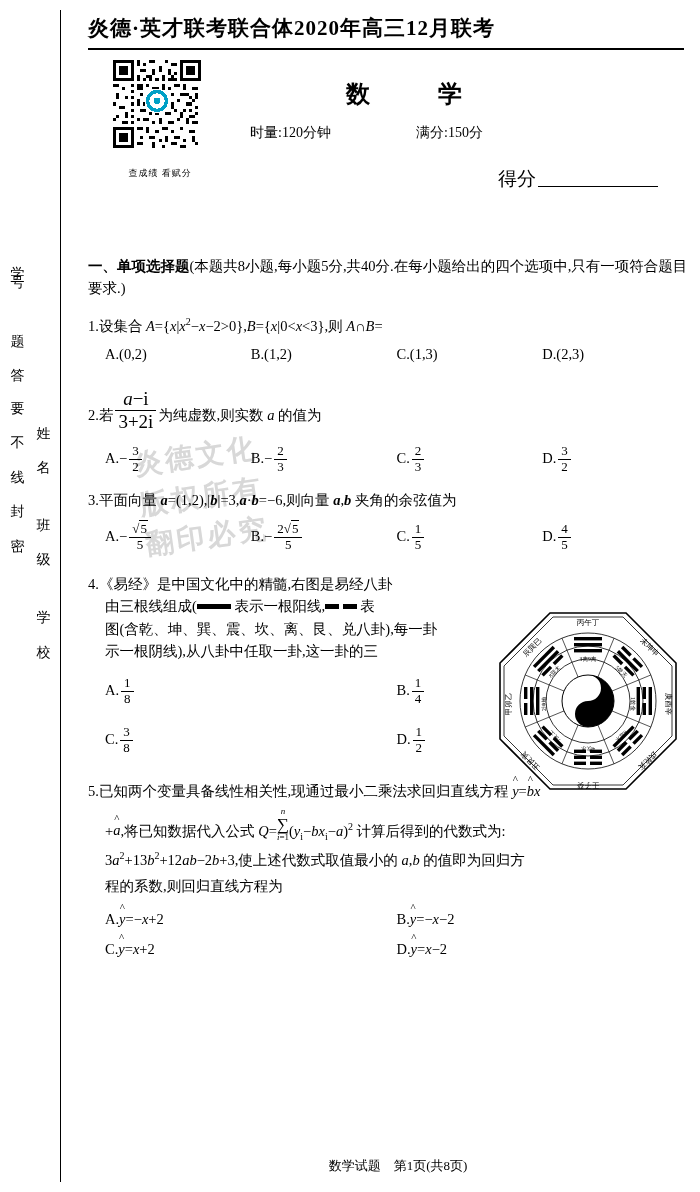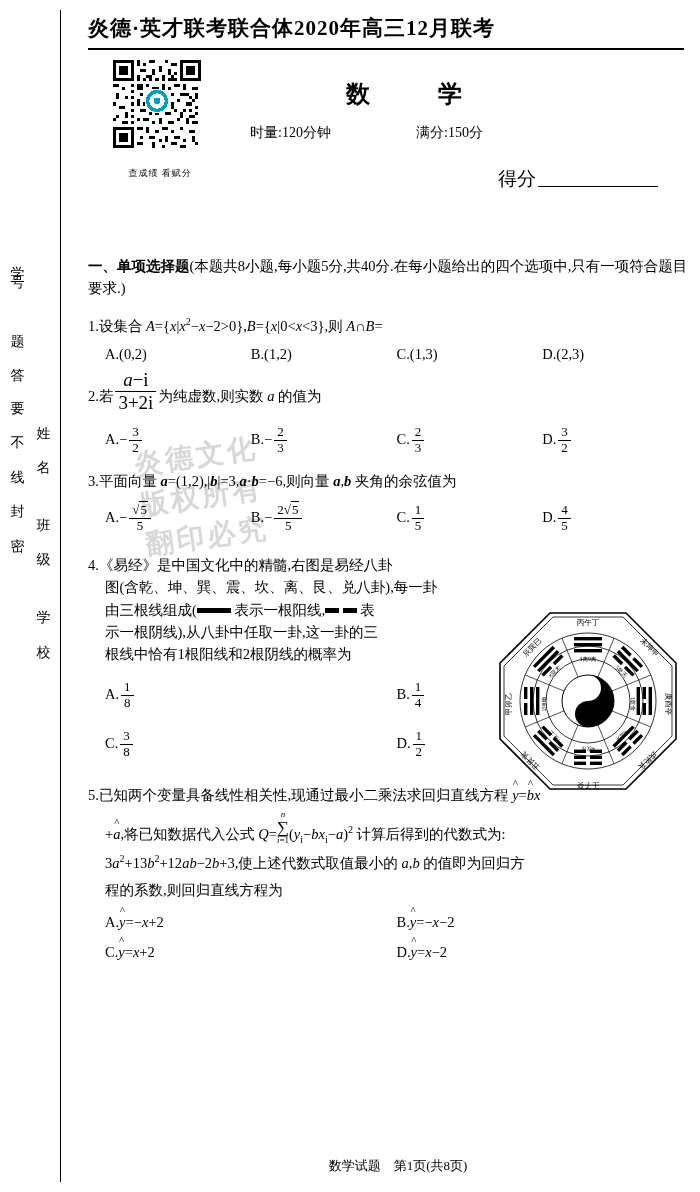--- a/index.html
+++ b/index.html
@@ -280,21 +280,21 @@
         1.设集合 <i class="m">A</i>={<i class="m">x</i>|<i class="m">x</i><span class="sup">2</span>−<i class="m">x</i>−2&gt;0},<i class="m">B</i>={<i class="m">x</i>|0&lt;<i class="m">x</i>&lt;3},则 <i class="m">A</i>∩<i class="m">B</i>=
       </div>
       <div class="opts" style="padding-left:17px;">
         <div>A.(0,2)</div>
         <div>B.(1,2)</div>
         <div>C.(1,3)</div>
         <div>D.(2,3)</div>
       </div>
     </div>
 
-    <div class="q" style="margin-top:3px;">
+    <div class="q" style="margin-top:22px;">
       <div class="q-body">
         2.若<span class="frac big"><span class="n"><i class="m">a</i>−i</span><span class="d">3+2i</span></span>为纯虚数,则实数 <i class="m">a</i> 的值为
       </div>
       <div class="opts" style="padding-left:17px;margin-top:12px;">
         <div>A.−<span class="frac"><span class="n">3</span><span class="d">2</span></span></div>
         <div>B.−<span class="frac"><span class="n">2</span><span class="d">3</span></span></div>
         <div>C.<span class="frac"><span class="n">2</span><span class="d">3</span></span></div>
         <div>D.<span class="frac"><span class="n">3</span><span class="d">2</span></span></div>
       </div>
     </div>
@@ -307,24 +307,23 @@
         <div>A.−<span class="frac"><span class="n">√<span class="rad"><span class="bar">5</span></span></span><span class="d">5</span></span></div>
         <div>B.−<span class="frac"><span class="n">2√<span class="rad"><span class="bar">5</span></span></span><span class="d">5</span></span></div>
         <div>C.<span class="frac"><span class="n">1</span><span class="d">5</span></span></div>
         <div>D.<span class="frac"><span class="n">4</span><span class="d">5</span></span></div>
       </div>
     </div>
 
     <div class="q" style="margin-top:20px;">
       <div style="width:400px;">
         <div>4.《易经》是中国文化中的精髓,右图是易经八卦</div>
+        <div class="q-cont">由三根线组成(<span style="display:inline-block;width:34px;height:5px;background:#000;vertical-align:2px;"></span> 表示一根阳线,<span style="display:inline-block;width:14px;height:5px;background:#000;vertical-align:2px;"></span> <span style="display:inline-block;width:14px;height:5px;background:#000;vertical-align:2px;"></span> 表</div>
         <div class="q-cont">图(含乾、坤、巽、震、坎、离、艮、兑八卦),每一卦</div>
-        <div class="q-cont">由三根线组成(<span style="display:inline-block;width:34px;height:5px;background:#000;vertical-align:2px;"></span> 表示一根阳线,<span style="display:inline-block;width:14px;height:5px;background:#000;vertical-align:2px;"></span> <span style="display:inline-block;width:14px;height:5px;background:#000;vertical-align:2px;"></span> 表</div>
         <div class="q-cont">示一根阴线),从八卦中任取一卦,这一卦的三</div>
-        <div class="q-cont">根线中恰有1根阳线和2根阴线的概率为</div>
       </div>
       <div class="opts two" style="padding-left:17px;margin-top:14px;">
         <div>A.<span class="frac"><span class="n">1</span><span class="d">8</span></span></div>
         <div>B.<span class="frac"><span class="n">1</span><span class="d">4</span></span></div>
       </div>
       <div class="opts two" style="padding-left:17px;margin-top:18px;">
         <div>C.<span class="frac"><span class="n">3</span><span class="d">8</span></span></div>
         <div>D.<span class="frac"><span class="n">1</span><span class="d">2</span></span></div>
       </div>
     </div>

